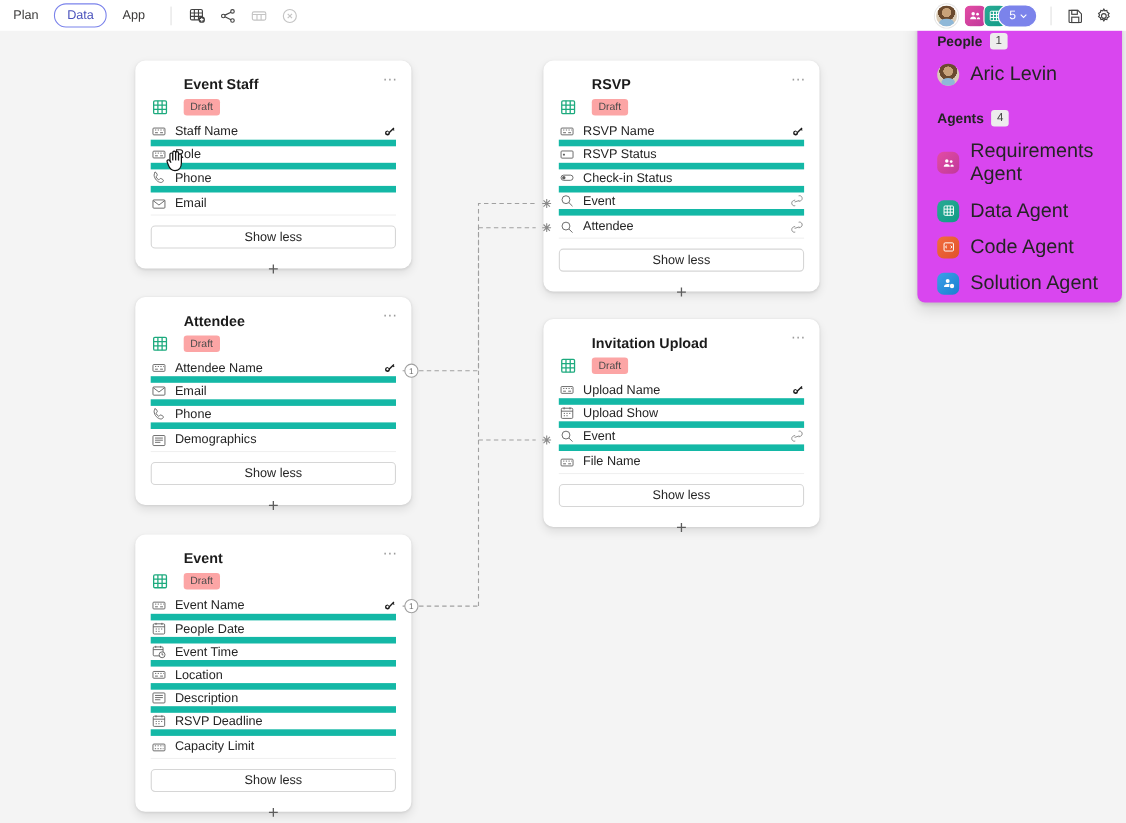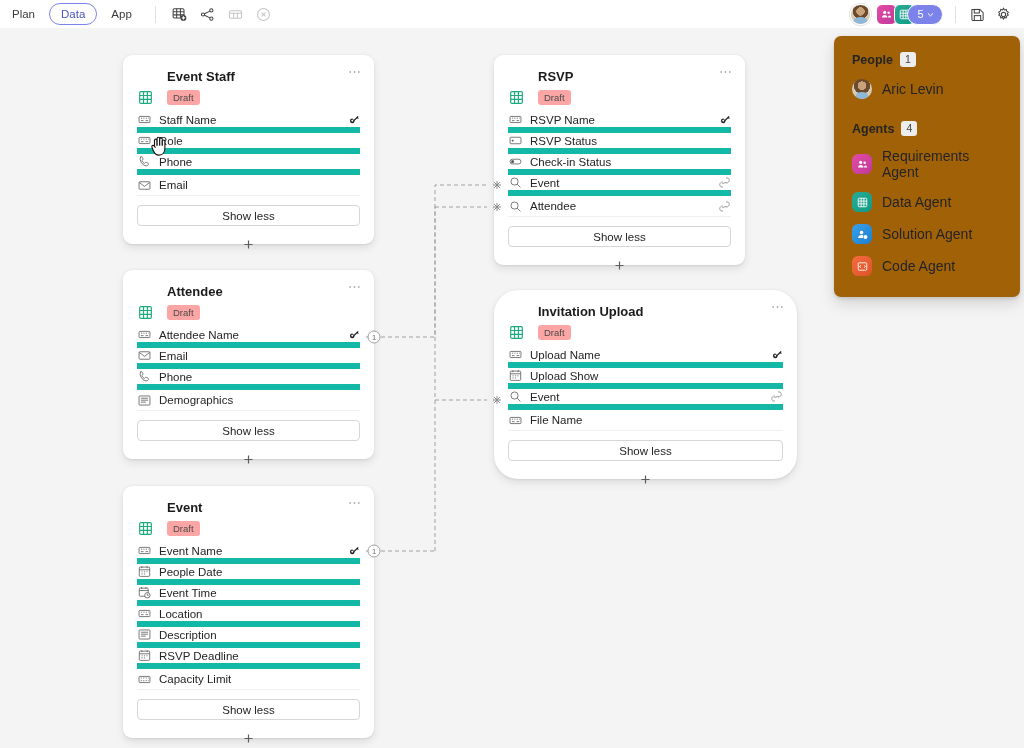--- a/index.html
+++ b/index.html
@@ -56,33 +56,33 @@
   .count-chip {
     height: 21px; min-width: 36px; border-radius: 11px;
     background: #7b83eb; color: #fff; font-size: 11px;
     display: flex; align-items: center; justify-content: center; gap: 2px;
     margin-left: -8px; padding: 0 7px 0 9px; border: 1.5px solid #fff; cursor: pointer;
   }
   .tb-sep2 { width: 1px; height: 17px; background: #e1e1e1; margin: 0 8px 0 12px; }
 
   
   .flyout {
-    position: absolute; left: 834px; top: 36px; width: 186px; height: 261px;
-    background: #a16207; border-radius: 7px;
+    position: absolute; left: 834px; top: 14px; width: 186px; height: 261px;
+    background: #d946ef; border-radius: 7px;
     box-shadow: 0 1.6px 3.6px rgba(0,0,0,.11), 0 6.4px 14.4px rgba(0,0,0,.13);
     padding: 16px 0 0 0; z-index: 35;
   }
   .fly-sec-head { display: flex; align-items: center; gap: 7px; padding: 0 18px 0 18px; }
   .fly-sec-title { font-size: 12.5px; font-weight: 600; color: #242424; }
   .fly-badge {
     background: #ededed; color: #424242; font-size: 10.5px;
     border-radius: 3px; padding: 1px 5px; line-height: 13px; min-width: 15px; text-align: center;
   }
   .fly-row { display: flex; align-items: center; gap: 10px; padding: 6px 18px; cursor: pointer; }
-  .fly-label { font-size: 14px; color: #242424; }
+  .fly-label { font-size: 18px; color: #242424; }
   .fly-avatar {
     width: 20px; height: 20px; border-radius: 50%; flex: none; position: relative; overflow: hidden;
     background: radial-gradient(circle at 50% 34%, #c8a27a 0 26%, #6b4a2e 27% 48%, #d9cbb6 49% 100%);
   }
   .fly-avatar::after {
     content:""; position:absolute; left:18%; bottom:0; width:64%; height:34%;
     background:#8fb8d8; border-radius:50% 50% 0 0;
   }
   .ag-icon {
     width: 20px; height: 20px; border-radius: 6px; flex: none;
@@ -559,21 +559,21 @@
             </div>
           </div>
           <div class="showless">Show less</div>
           <div class="card-foot"></div>
           <div class="plus-btn">
             <svg width="11" height="11" viewBox="0 0 12 12" fill="none" stroke="currentColor" stroke-width="1.3">
               <path d="M6 1.6v8.8M1.6 6h8.8"></path>
             </svg>
           </div>
         </div>
-        <div class="card" style="left: 494px; top: 262px; width: 303px; border-radius: 24px;">
+        <div class="card" style="left: 494px; top: 262px; width: 251px;">
           <div class="card-head">
             <span class="tbl-icon">
               <svg width="15" height="15" viewBox="0 0 16 16" fill="none" stroke="currentColor" stroke-width="1.25" stroke-linejoin="round">
                 <rect x="1.8" y="1.8" width="12.4" height="12.4" rx="1.2"></rect>
                 <path d="M1.8 5.9h12.4M1.8 10h12.4M5.9 1.8v12.4M10 1.8v12.4"></path>
               </svg>
             </span>
             <div class="head-text"><div class="card-title">Invitation Upload</div><span class="draft">Draft</span></div>
             <div class="ellipsis">⋯</div>
           </div>
@@ -677,33 +677,33 @@
       <div class="fly-row">
         <span class="ag-icon teal">
           <svg width="11" height="11" viewBox="0 0 16 16" fill="none" stroke="currentColor" stroke-width="1.3" stroke-linejoin="round">
             <rect x="1.8" y="1.8" width="12.4" height="12.4" rx="1.4"></rect>
             <path d="M1.8 6h12.4M1.8 10h12.4M6 1.8v12.4M10 1.8v12.4"></path>
           </svg>
         </span>
         <span class="fly-label">Data Agent</span>
       </div>
       <div class="fly-row">
+        <span class="ag-icon orange">
+          <svg width="11" height="11" viewBox="0 0 16 16" fill="none" stroke="currentColor" stroke-width="1.3" stroke-linejoin="round">
+            <rect x="1.8" y="2.6" width="12.4" height="10.8" rx="1.4"></rect>
+            <path d="M5.6 6.4L3.6 8l2 1.6M10.4 6.4L12.4 8l-2 1.6"></path>
+          </svg>
+        </span>
+        <span class="fly-label">Code Agent</span>
+      </div>
+      <div class="fly-row">
         <span class="ag-icon blue">
           <svg width="11" height="11" viewBox="0 0 16 16" fill="currentColor">
             <circle cx="6.6" cy="5" r="2.6"></circle>
             <path d="M1.6 13c0-2.5 2.2-4.1 5-4.1 1 0 1.9.2 2.7.6a3.6 3.6 0 00-.7 2.1c0 .5.1 1 .3 1.4z"></path>
             <circle cx="12.3" cy="11.6" r="2.9"></circle>
             <path d="M12.3 10.1v3M10.8 11.6h3" stroke="#fff" stroke-width="1.1" fill="none"></path>
           </svg>
         </span>
         <span class="fly-label">Solution Agent</span>
       </div>
-      <div class="fly-row">
-        <span class="ag-icon orange">
-          <svg width="11" height="11" viewBox="0 0 16 16" fill="none" stroke="currentColor" stroke-width="1.3" stroke-linejoin="round">
-            <rect x="1.8" y="2.6" width="12.4" height="10.8" rx="1.4"></rect>
-            <path d="M5.6 6.4L3.6 8l2 1.6M10.4 6.4L12.4 8l-2 1.6"></path>
-          </svg>
-        </span>
-        <span class="fly-label">Code Agent</span>
-      </div>
     </div>
   </div>
 
 </body></html>

